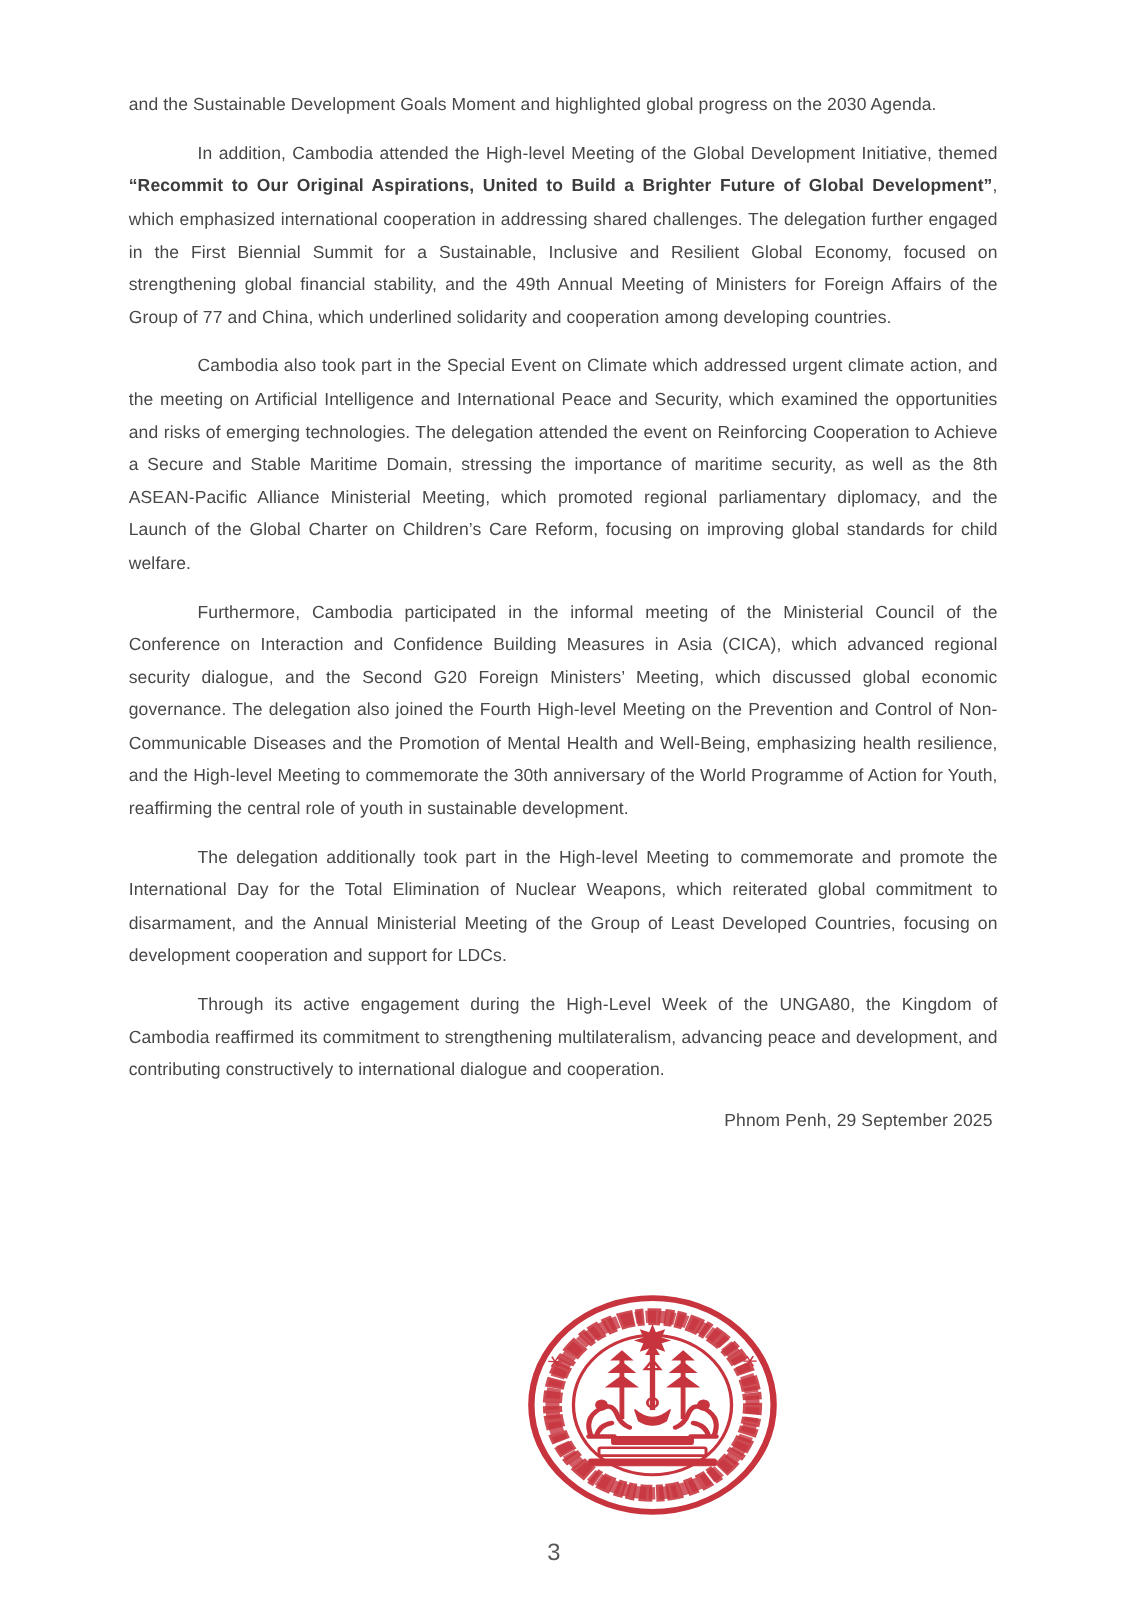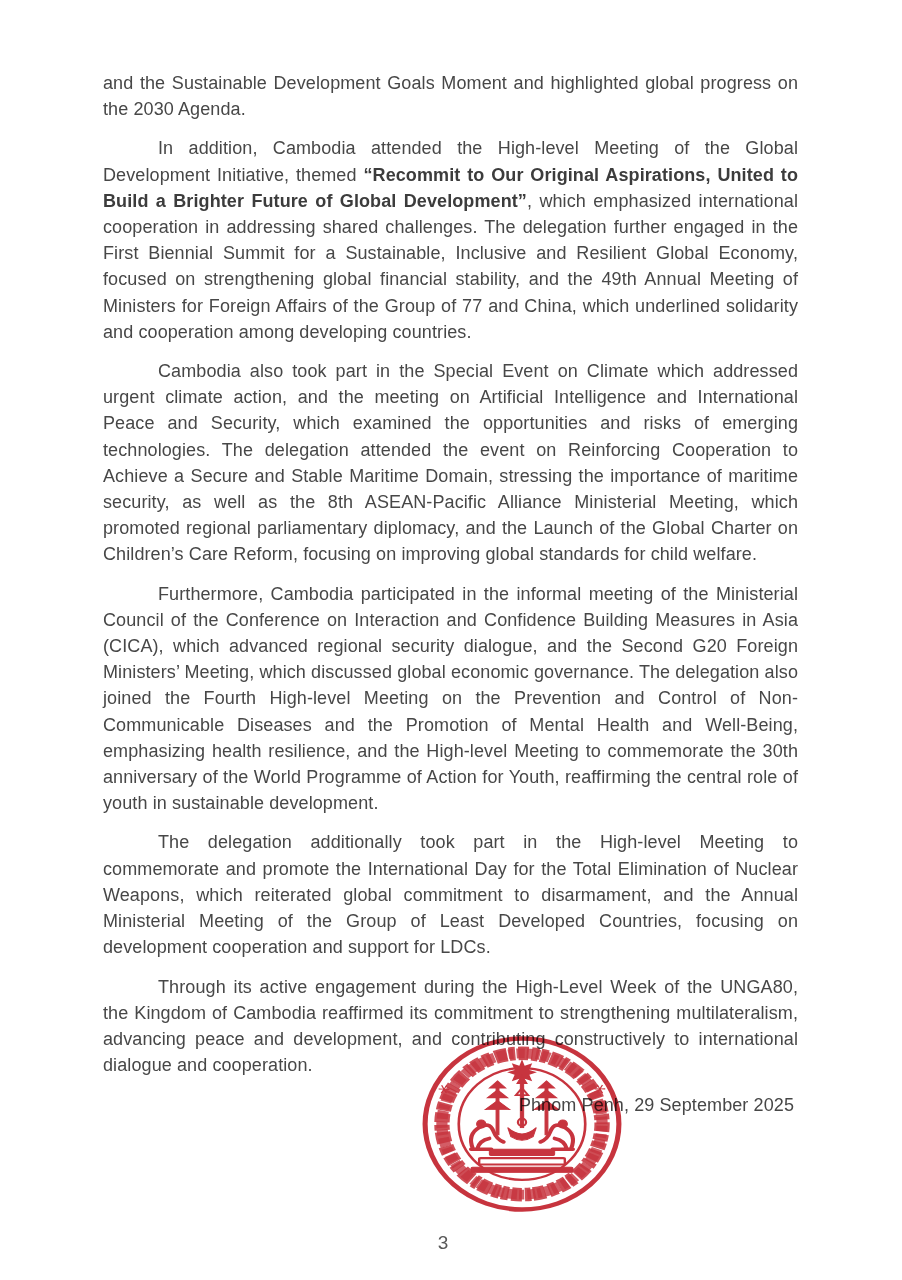--- a/index.html
+++ b/index.html
@@ -13,21 +13,21 @@
     height: 1280px;
     background: #ffffff;
     overflow: hidden;
     font-family: "Liberation Sans", sans-serif;
   }
   .content {
     position: absolute;
     left: 103px;
     top: 70px;
     width: 695px;
-    font-size: 18px;
+    font-size: 14px;
     line-height: 26.2px;
     color: #474747;
     text-align: justify;
     letter-spacing: 0.1px;
   }
   p.para {
     margin: 0 0 13px 0;
     text-indent: 55px;
   }
   p.para.no-indent {

